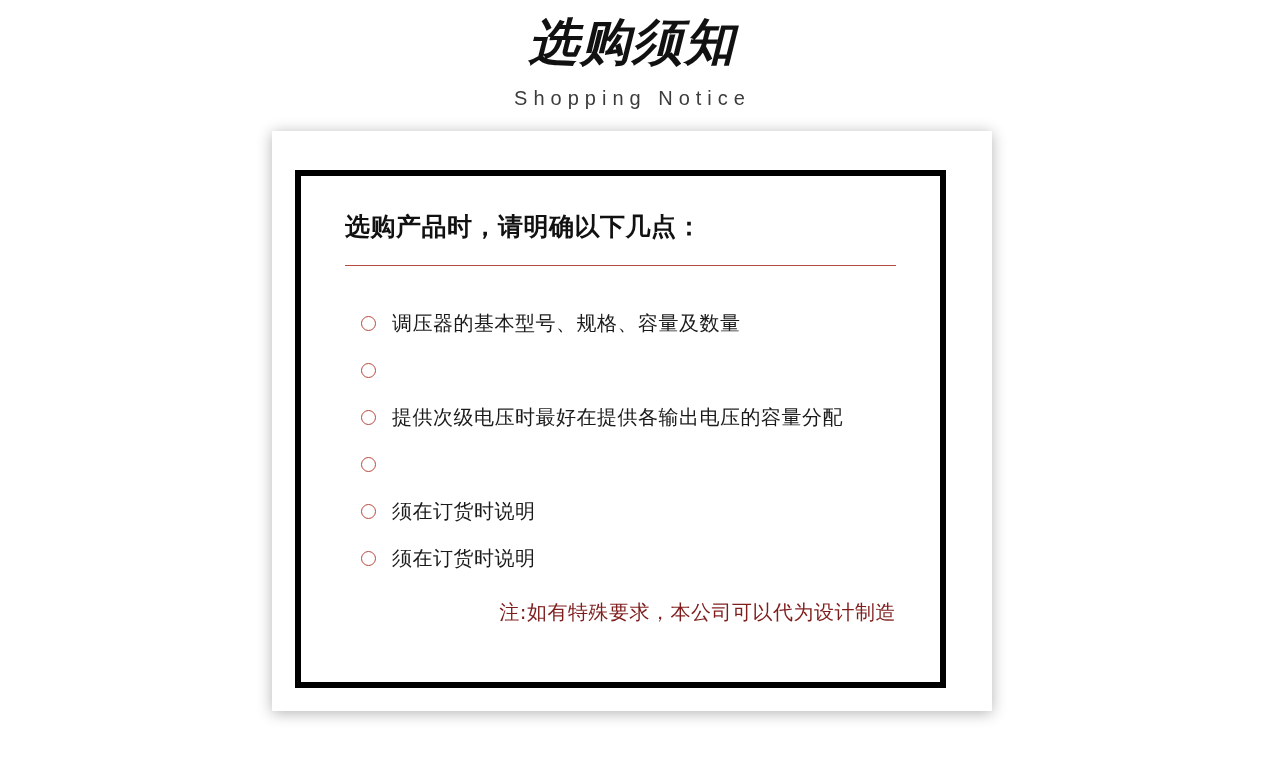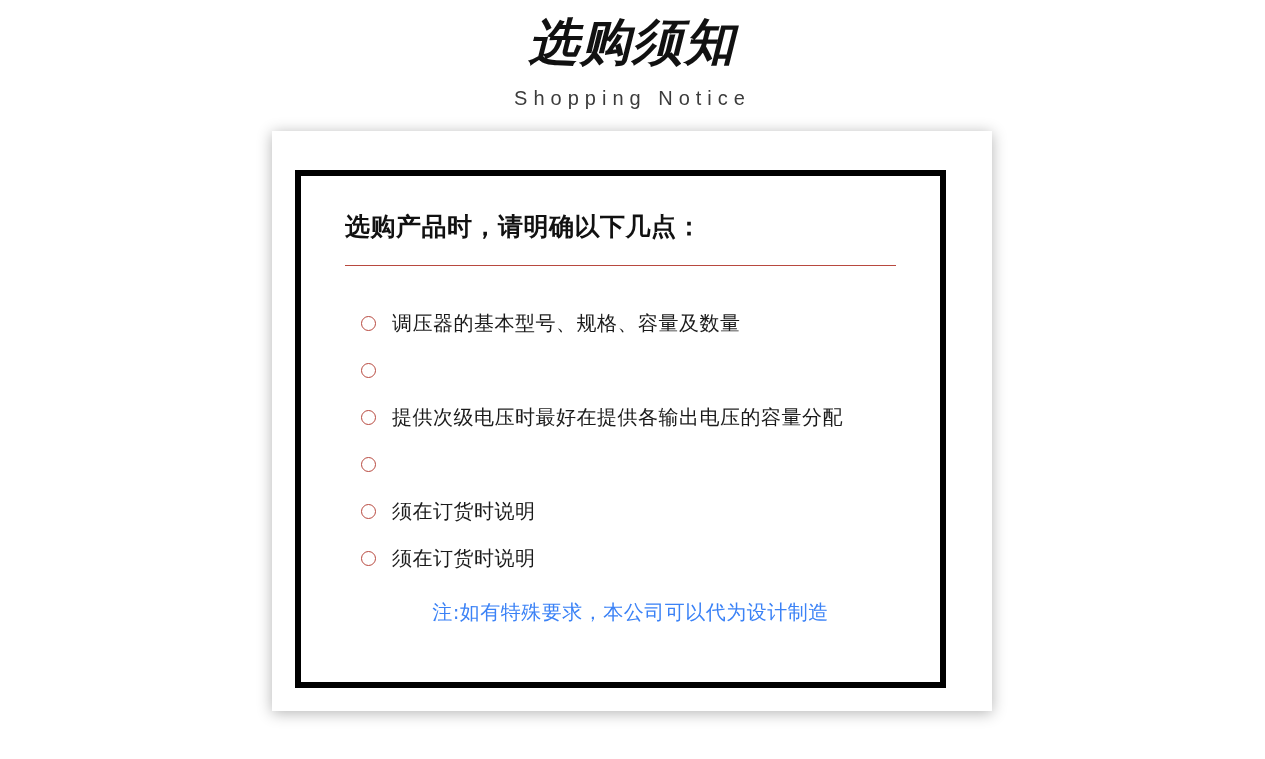--- a/index.html
+++ b/index.html
@@ -115,23 +115,23 @@
     color: #1a1a1a;
     line-height: 1.35;
     letter-spacing: 0.5px;
   }
 
   .note {
     margin-top: 22px;
     padding-left: 20px;
     font-family: "DejaVu Sans", sans-serif;
     font-size: 20px;
-    color: #3b82f6;
+    color: #7f1d1d;
     letter-spacing: 0.5px;
-    text-align: center;
+    text-align: right;
   }
 </style>
 </head>
 <body>
 
 <div class="page">
 
   <div class="header">
     <div class="header-title-cn">选购须知</div>
     <div class="header-title-en">Shopping Notice</div>

